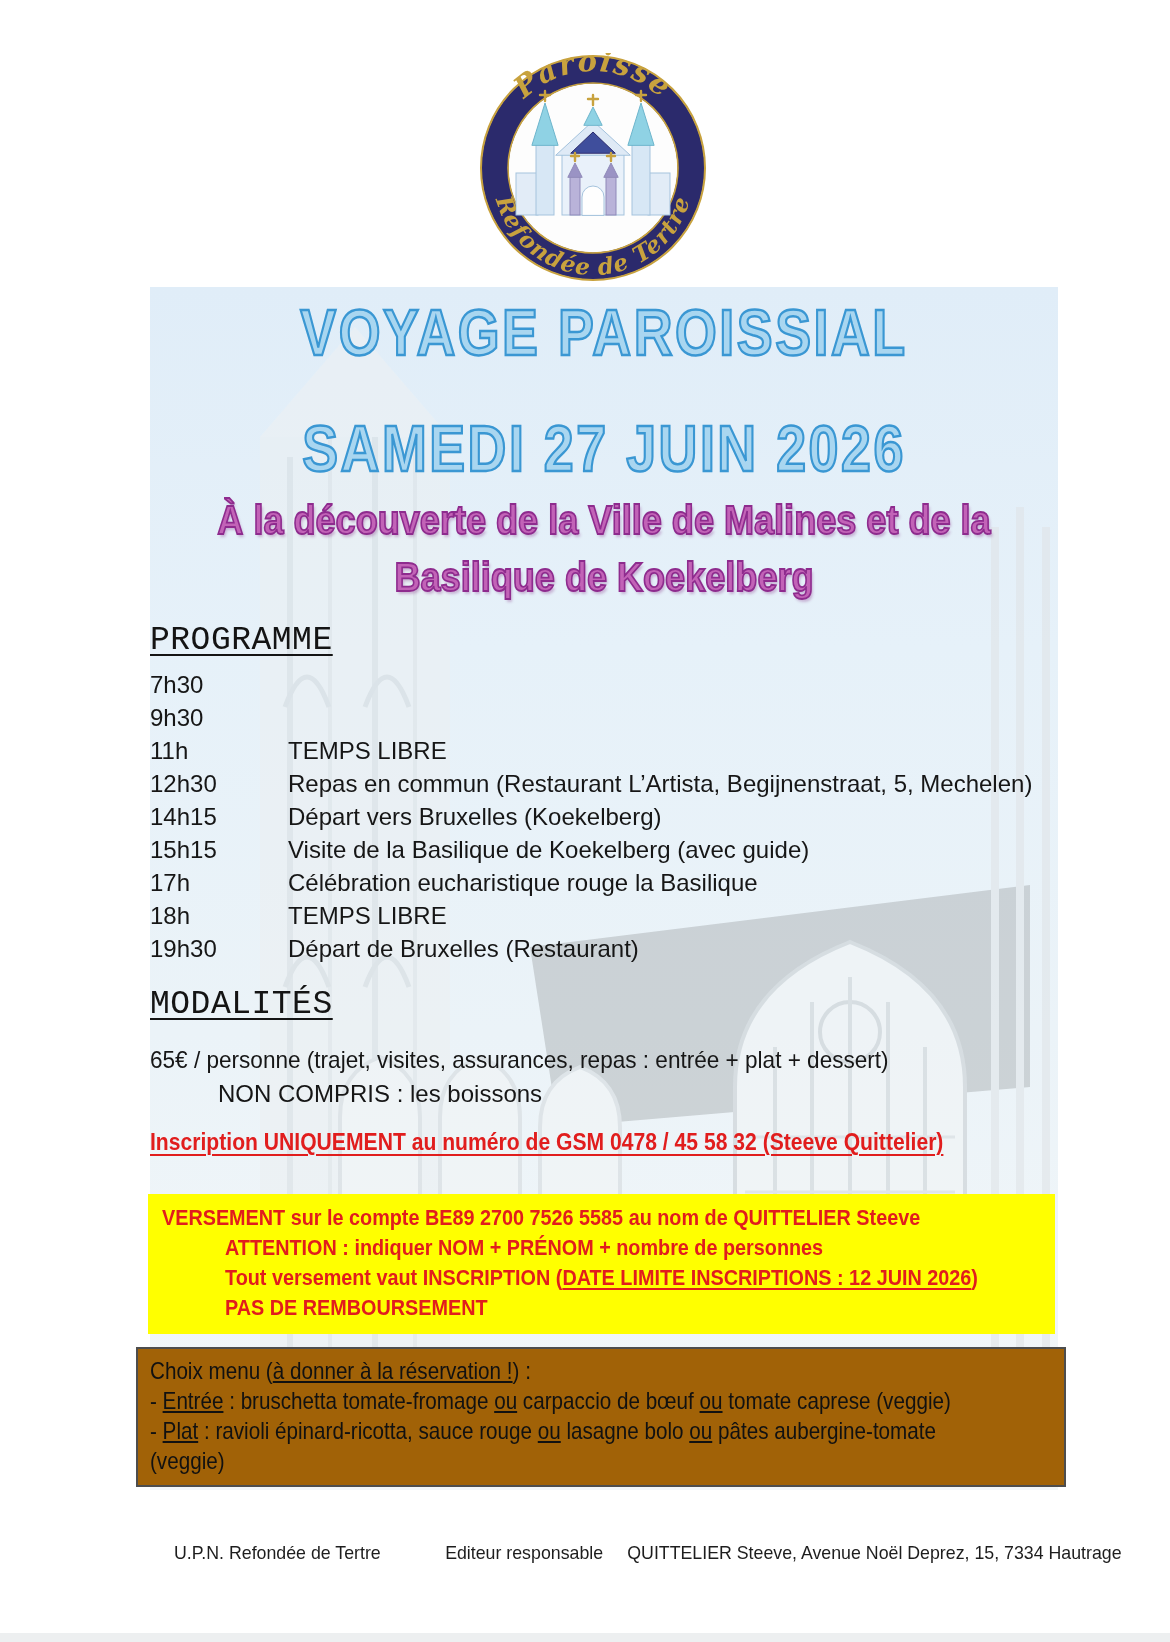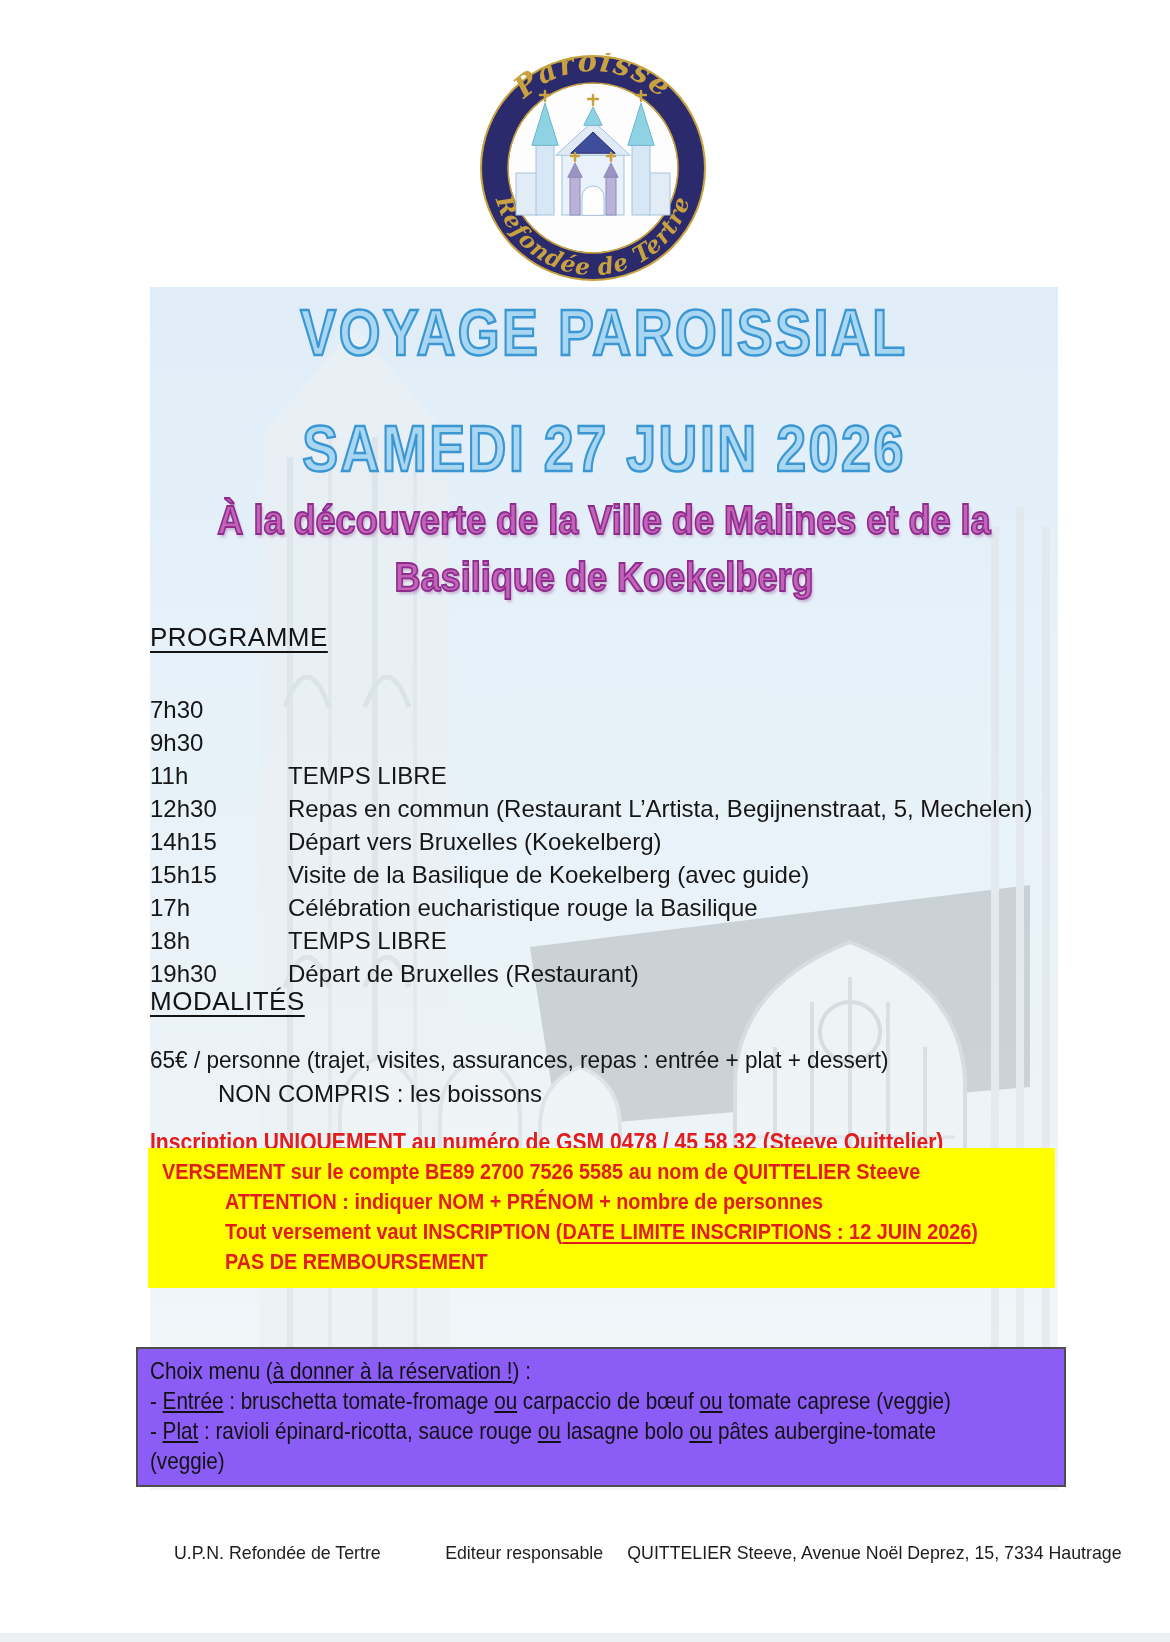--- a/index.html
+++ b/index.html
@@ -18,46 +18,46 @@
   .title{position:absolute;left:150px;width:908px;text-align:center;white-space:nowrap;
          font-weight:700;font-size:64px;letter-spacing:3px;color:#a9d6f0;
          -webkit-text-stroke:2.5px #3a97d3;transform:scaleX(.84);}
   .title1{top:296px;} .title2{top:412px;}
 
   .subtitle{position:absolute;left:150px;top:492px;width:908px;text-align:center;
             font-weight:700;font-size:41px;line-height:57px;white-space:nowrap;
             color:#c263b7;-webkit-text-stroke:1.8px #8e2b8e;transform:scaleX(.88);
             text-shadow:2px 3px 3px rgba(126,32,126,.30);}
 
-  .sec-heading{position:absolute;left:150px;font-size:26px;letter-spacing:.5px;color:#141414;
-               text-decoration:underline;text-decoration-thickness:2px;text-underline-offset:5px;}
+  .sec-heading{position:absolute;left:150px;font-size:33px;letter-spacing:.5px;color:#141414;
+               text-decoration:underline;text-decoration-thickness:2px;text-underline-offset:5px;font-family:Liberation Mono, monospace;}
   .h-programme{top:622px;} .h-modalites{top:986px;}
 
-  .programme-list{position:absolute;left:150px;top:693px;width:752px;}
+  .programme-list{position:absolute;left:150px;top:668px;width:752px;}
   .prow{display:flex;font-size:24px;line-height:33px;}
   .ptime{width:138px;flex:none;}
   .pdesc{flex:1;white-space:nowrap;}
 
   .price{position:absolute;left:150px;top:1046px;font-size:24px;white-space:nowrap;
          transform:scaleX(.94);transform-origin:0 50%;}
   .notinc{position:absolute;left:218px;top:1080px;font-size:24px;white-space:nowrap;}
 
   .inscription{position:absolute;left:150px;top:1128px;font-size:24px;font-weight:700;
                color:#e11d1d;white-space:nowrap;transform:scaleX(.88);transform-origin:0 50%;
                text-decoration:underline;text-decoration-thickness:2px;text-underline-offset:4px;}
 
-  .versement{position:absolute;left:148px;top:1148px;width:907px;box-sizing:border-box;
+  .versement{position:absolute;left:148px;top:1194px;width:907px;box-sizing:border-box;
              background:#ffff00;padding:9px 14px 11px;}
   .vline{font-size:22px;font-weight:700;color:#e11d1d;line-height:30px;white-space:nowrap;
          transform:scaleX(.9);transform-origin:0 50%;}
   .vline.ind{padding-left:70px;}
   .vline .u{text-decoration:underline;text-decoration-thickness:2px;text-underline-offset:3px;}
 
   .menu{position:absolute;left:136px;top:1347px;width:930px;box-sizing:border-box;
-        background:#8b5cf6;border:2px solid #4d4d4d;padding:7px 12px 9px;}
+        background:#a16207;border:2px solid #4d4d4d;padding:7px 12px 9px;}
   .mline{font-size:24px;color:#111111;line-height:30px;white-space:nowrap;
          transform:scaleX(.86);transform-origin:0 50%;}
   .mline .u{text-decoration:underline;text-underline-offset:2px;}
 
   .footer{position:absolute;left:150px;top:1542px;width:1000px;font-size:18.5px;color:#1d1d1d;
           white-space:nowrap;transform:scaleX(.96);transform-origin:0 50%;}
   .footer .f1{display:inline-block;margin-left:25px;}
   .footer .f2{display:inline-block;margin-left:62px;}
   .footer .f3{display:inline-block;margin-left:20px;}
 

